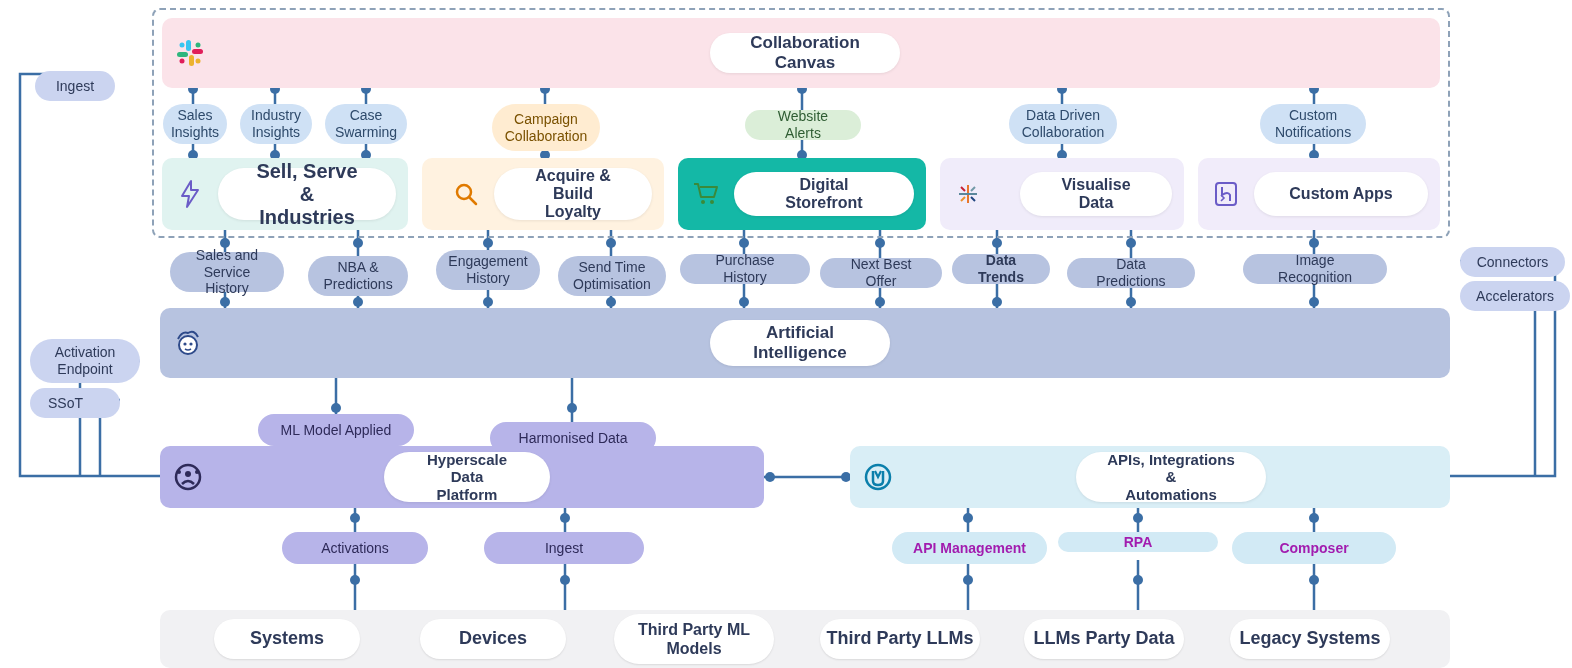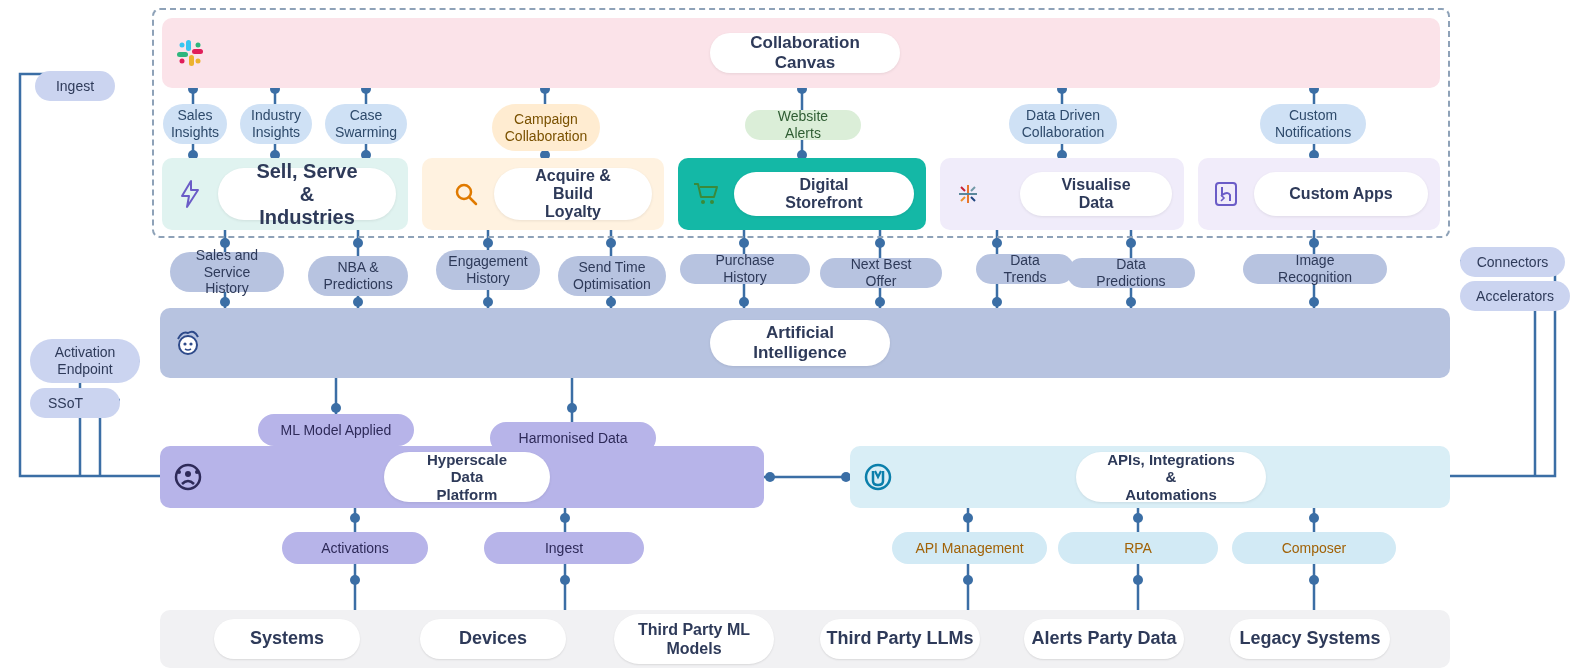--- a/index.html
+++ b/index.html
@@ -63,21 +63,21 @@
     font-size:14px;
     line-height:1.2;
     padding: 6px 16px;
   }
   .pill.multi { flex-direction: column; }
   .pill-blue   { background:#cfe1f5; color:#2e4a6b; }
   .pill-orange { background:#ffecd1; color:#7a5100; }
   .pill-green  { background:#dbeed8; color:#2f5d33; }
   .pill-slate  { background:#b7c3e0; color:#2e3a59; font-weight:500; }
   .pill-purple { background:#b7b4e9; color:#2e2a59; font-weight:500; }
-  .pill-cyan   { background:#d2eaf5; color:#a16207; font-weight:400; }
+  .pill-cyan   { background:#d2eaf5; color:#a21caf; font-weight:700; }
   .pill-left   { background:#cbd4f0; color:#2e3a59; font-weight:500; }
 
   .box-pink   { background:#fbe3e9; }
   .box-teal   { background:#e0f3f0; }
   .box-orange { background:#fff2e0;padding-left:16px; }
   .box-green  { background:#14b8a6; }
   .box-lav    { background:#f0ecfa;gap:24px; }
   .box-lav2   { background:#f1ecfa; }
   .box-slate  { background:#b7c3e0; }
   .box-purple { background:#b7b4e9; }
@@ -355,21 +355,21 @@
 <div class="pill pill-slate multi" style="left:436px; top:250px; width:104px; height:40px; white-space:pre-line;"><span>Engagement
 History</span></div>
 <div class="pill pill-slate multi" style="left:558px; top:256px; width:108px; height:40px; white-space:pre-line;"><span>Send Time
 Optimisation</span></div>
 <div class="pill pill-slate" style="left:680px; top:254px; width:130px; height:30px;">
       <span>Purchase History</span>
     </div>
 <div class="pill pill-slate" style="left:820px; top:258px; width:122px; height:30px;">
       <span>Next Best Offer</span>
     </div>
-<div class="pill pill-slate" style="left:976px; top:254px; width:98px; height:30px;">
+<div class="pill pill-slate" style="left:952px; top:254px; width:98px; height:30px;font-weight:bold;">
       <span>Data Trends</span>
     </div>
 <div class="pill pill-slate" style="left:1067px; top:258px; width:128px; height:30px;">
       <span>Data Predictions</span>
     </div>
 <div class="pill pill-slate" style="left:1243px; top:254px; width:144px; height:30px;">
       <span>Image Recognition</span>
     </div>
 
 <div class="box box-slate" style="left:160px; top:308px; width:1290px; height:70px;">
@@ -426,39 +426,39 @@
 
 <div class="pill pill-purple" style="left:282px; top:532px; width:146px; height:32px;">
       <span>Activations</span>
     </div>
 <div class="pill pill-purple" style="left:484px; top:532px; width:160px; height:32px;">
       <span>Ingest</span>
     </div>
 <div class="pill pill-cyan" style="left:892px; top:532px; width:155px; height:32px;">
       <span>API Management</span>
     </div>
-<div class="pill pill-cyan" style="left:1058px; top:532px; width:160px; height:32px;align-items:center;">
+<div class="pill pill-cyan" style="left:1058px; top:532px; width:160px; height:20px;align-items:center;">
       <span>RPA</span>
     </div>
 <div class="pill pill-cyan" style="left:1232px; top:532px; width:164px; height:32px;">
       <span>Composer</span>
     </div>
 
 <div class="box box-grey" style="left:160px; top:610px; width:1290px; height:58px;"></div>
 <div class="white-pill-bottom" style="left:214px; top:619px; width:146px; height:40px;">
       <span>Systems</span>
     </div>
 <div class="white-pill-bottom" style="left:420px; top:619px; width:146px; height:40px;">
       <span>Devices</span>
     </div>
 <div class="white-pill-bottom" style="left:614px; top:614px; width:160px; height:50px; font-size:16px; white-space:pre-line;"><span>Third Party ML
 Models</span></div>
 <div class="white-pill-bottom" style="left:820px; top:619px; width:160px; height:40px;">
       <span>Third Party LLMs</span>
     </div>
 <div class="white-pill-bottom" style="left:1024px; top:619px; width:160px; height:40px;">
-      <span>Alerts Party Data</span>
+      <span>LLMs Party Data</span>
     </div>
 <div class="white-pill-bottom" style="left:1230px; top:619px; width:160px; height:40px;text-align:center;">
       <span>Legacy Systems</span>
     </div>
 
 </div>
 
 </body></html>

